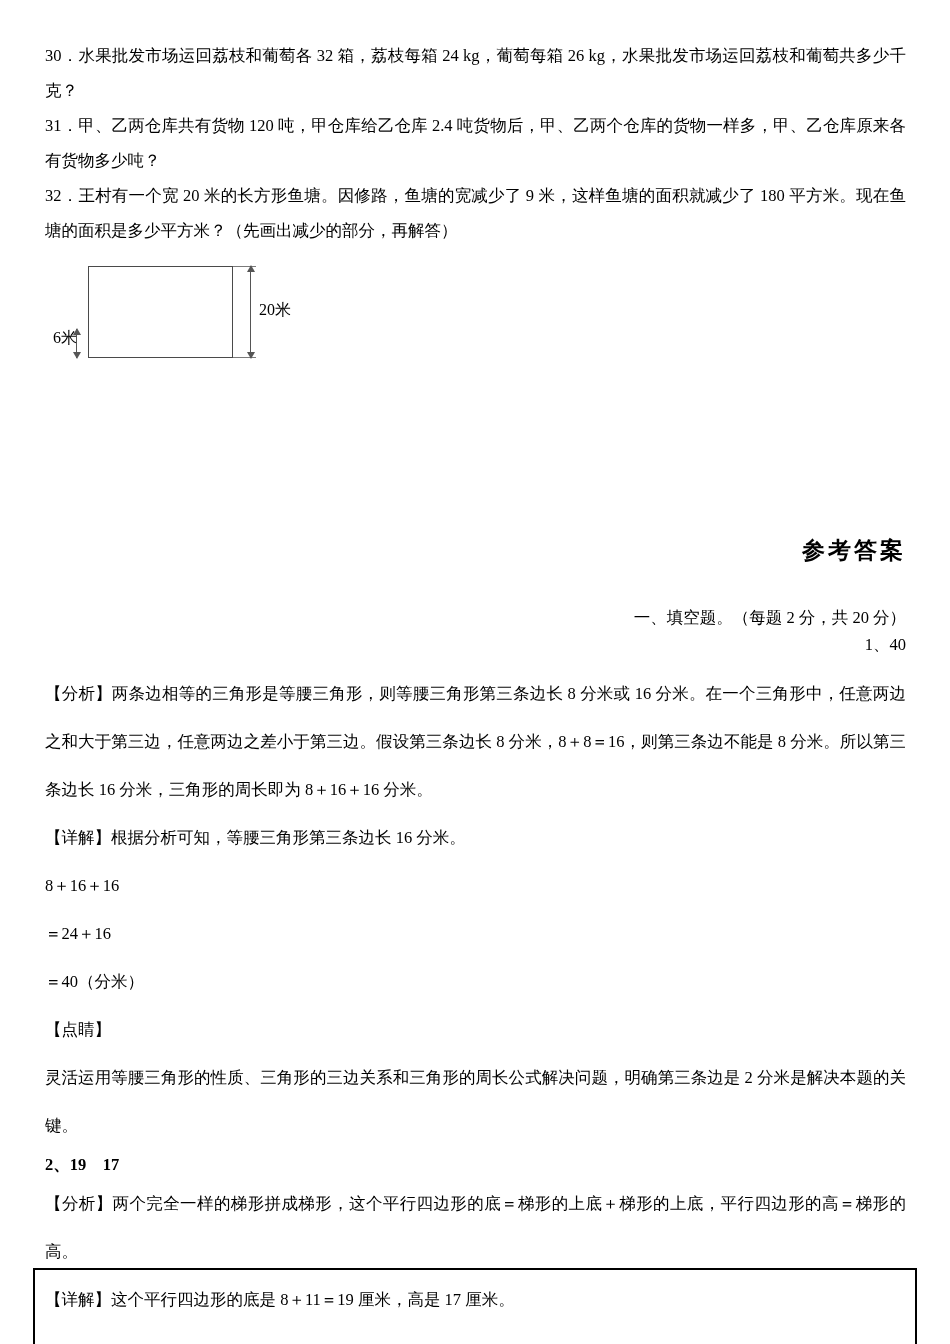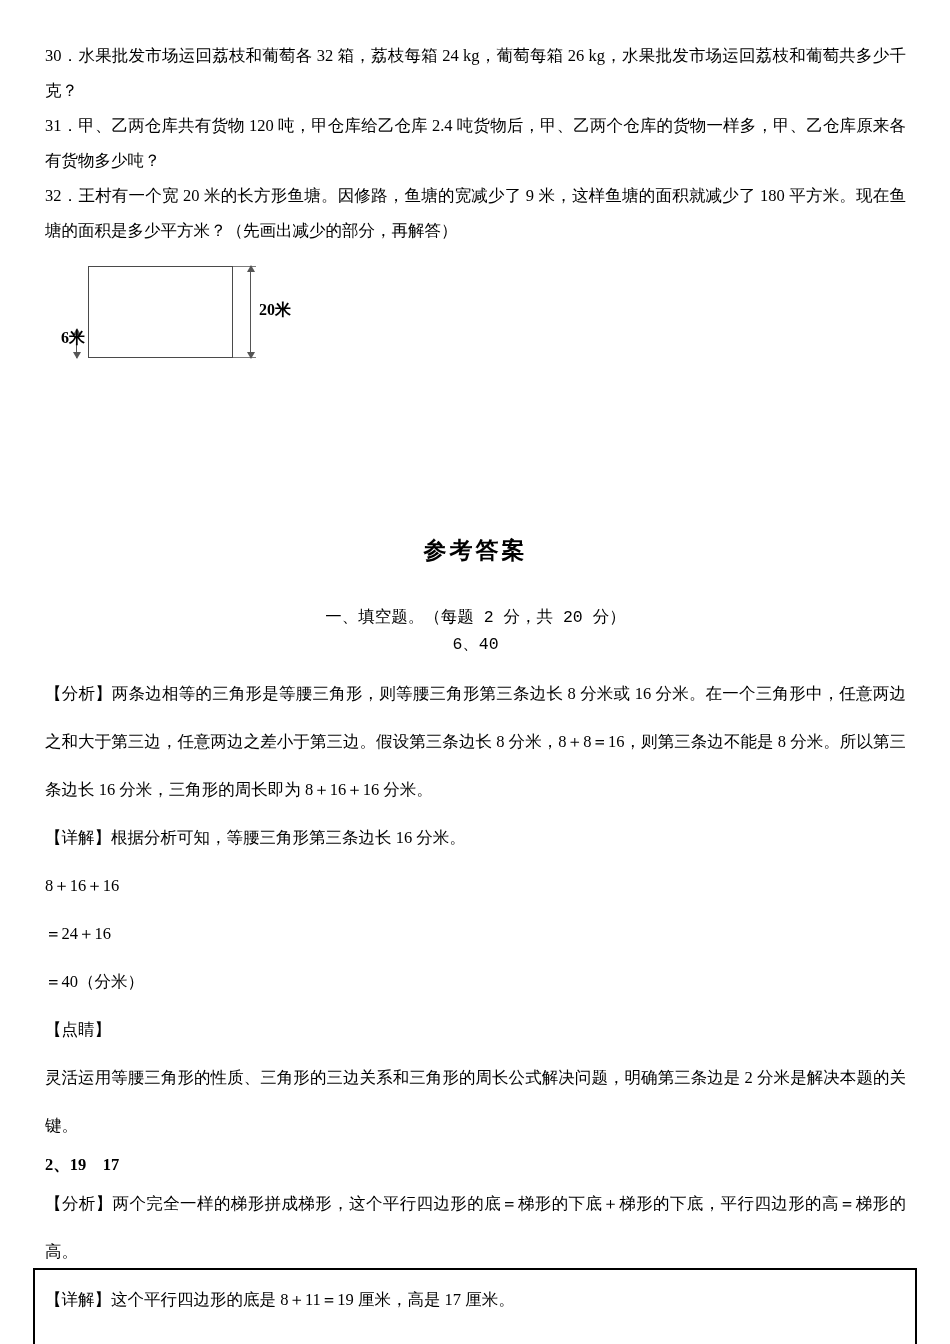--- a/index.html
+++ b/index.html
@@ -13,30 +13,30 @@
     font-family: "Liberation Serif", "DejaVu Serif", serif;
     padding: 38px 44px 0 45px;
     overflow: hidden;
   }
   .para {
     font-size: 16.5px;
     line-height: 35px;
     text-align: justify;
     white-space: pre-wrap;
   }
-  .tight { line-height: 27px; text-align: center; font-family: Liberation Mono, monospace; }
+  .tight { line-height: 27px; text-align: right; }
   .ans   { line-height: 48px; }
   .mt12  { margin-top: 12px; }
   .mt38  { margin-top: 38px; }
   .ans2num { line-height: 30px; text-align: left; font-weight: bold; }
   .answers-heading {
     margin-top: 170px;
     font-size: 23px;
     line-height: 30px;
-    text-align: center;
+    text-align: right;
     font-weight: 700;
     letter-spacing: 3px;
   }
   
   .diagram { position: relative; height: 100px; margin-top: 18px; }
   .pond-rect {
     position: absolute; left: 43px; top: 0;
     width: 145px; height: 92px;
     border: 1.5px solid #4a4a4a;
     background: #ffffff;
@@ -44,23 +44,23 @@
   .ext { position: absolute; height: 1px; background: #7a7a7a; left: 188px; width: 23px; }
   .ext-top { top: 0; }
   .ext-bottom { top: 91px; }
   .varrow { position: absolute; width: 1px; background: #555555; }
   .varrow-main { left: 205px; top: 0; height: 92px; }
   .varrow-small { left: 31px; top: 63px; height: 29px; }
   .ah { position: absolute; left: -3.5px; width: 0; height: 0;
         border-left: 4px solid transparent; border-right: 4px solid transparent; }
   .ah-up   { top: -1px; border-bottom: 7px solid #555555; }
   .ah-down { bottom: -1px; border-top: 7px solid #555555; }
-  .dlabel { position: absolute; font-size: 16px; line-height: 20px; white-space: nowrap; font-weight: bold; }
+  .dlabel { position: absolute; font-size: 16px; line-height: 20px; white-space: nowrap; }
   .lbl-20 { left: 214px; top: 34px; }
-  .lbl-6  { left: 16px;  top: 62px; }
+  .lbl-6  { left: 8px;  top: 62px; }
   
   .frame-bottom {
     position: absolute; left: 33px; top: 1268px;
     width: 884px; height: 2px; background: #000000;
   }
   .frame-stub { position: absolute; top: 1268px; width: 2px; height: 76px; background: #000000; }
   .frame-stub-left  { left: 33px; }
   .frame-stub-right { left: 915px; }
 </style>
 </head>
@@ -84,31 +84,31 @@
     <div class="varrow varrow-small">
       <span class="ah ah-up"></span>
       <span class="ah ah-down"></span>
     </div>
     <span class="dlabel lbl-6">6米</span>
   </div>
 
   <h2 class="answers-heading">参考答案</h2>
 
   <p class="para tight mt38">一、填空题。（每题 2 分，共 20 分）</p>
-  <p class="para tight">6、40</p>
+  <p class="para tight">1、40</p>
 
   <p class="para ans mt12">【分析】两条边相等的三角形是等腰三角形，则等腰三角形第三条边长 8 分米或 16 分米。在一个三角形中，任意两边之和大于第三边，任意两边之差小于第三边。假设第三条边长 8 分米，8＋8＝16，则第三条边不能是 8 分米。所以第三条边长 16 分米，三角形的周长即为 8＋16＋16 分米。</p>
   <p class="para ans">【详解】根据分析可知，等腰三角形第三条边长 16 分米。</p>
   <p class="para ans">8＋16＋16</p>
   <p class="para ans">＝24＋16</p>
   <p class="para ans">＝40（分米）</p>
   <p class="para ans">【点睛】</p>
   <p class="para ans">灵活运用等腰三角形的性质、三角形的三边关系和三角形的周长公式解决问题，明确第三条边是 2 分米是解决本题的关键。</p>
 
   <p class="para ans2num">2、19    17</p>
-  <p class="para ans">【分析】两个完全一样的梯形拼成梯形，这个平行四边形的底＝梯形的下底＋梯形的下底，平行四边形的高＝梯形的高。</p>
+  <p class="para ans">【分析】两个完全一样的梯形拼成梯形，这个平行四边形的底＝梯形的上底＋梯形的上底，平行四边形的高＝梯形的高。</p>
   <p class="para ans">【详解】这个平行四边形的底是 8＋11＝19 厘米，高是 17 厘米。</p>
 
   <div class="frame-bottom"></div>
   <div class="frame-stub frame-stub-left"></div>
   <div class="frame-stub frame-stub-right"></div>
 
 </div>
 
 </body></html>

